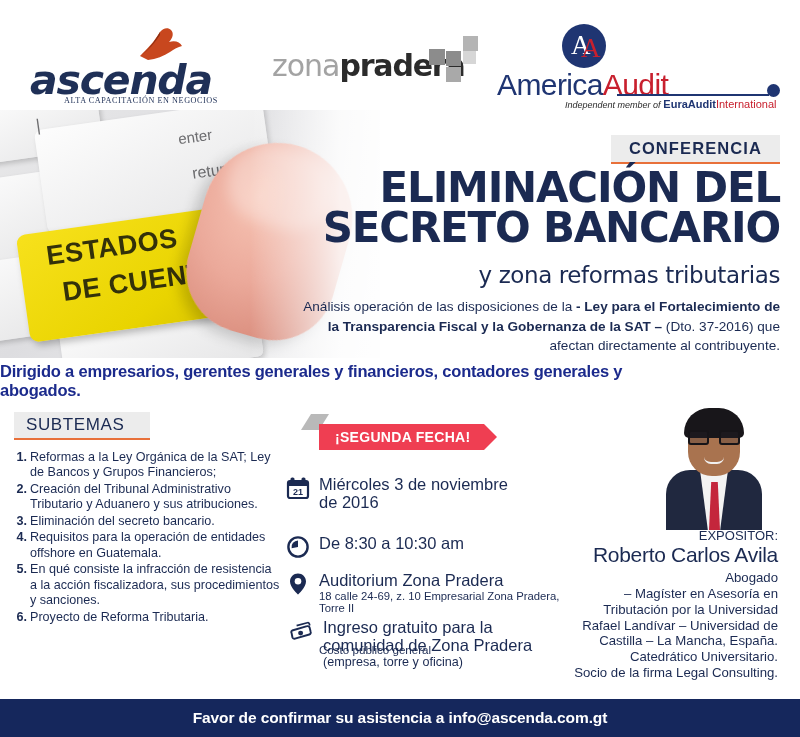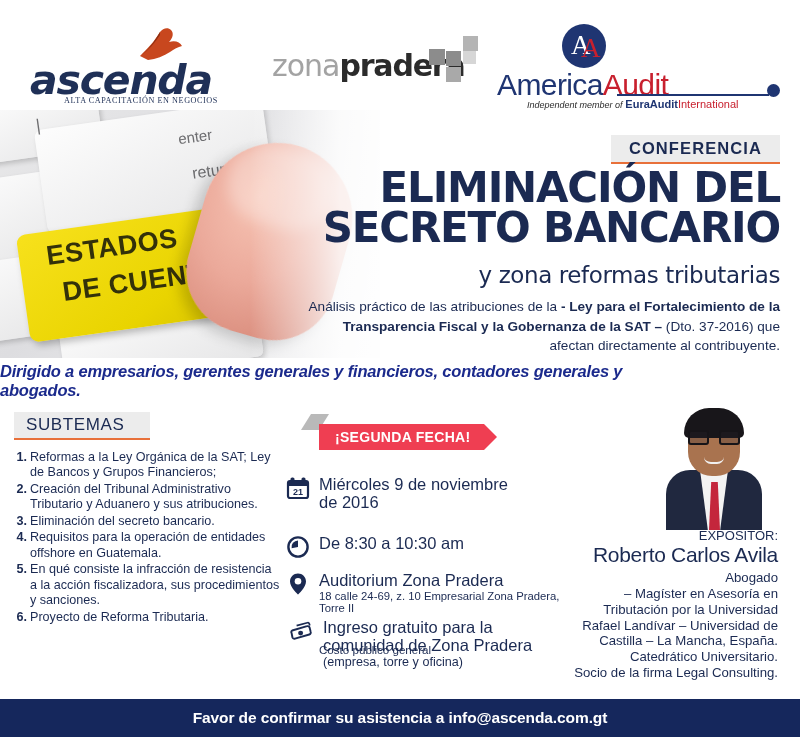--- a/index.html
+++ b/index.html
@@ -33,21 +33,21 @@
                background:#1f3572; }
   .aa-circle .a1 { position:absolute; left:9px; top:6px; font-size:27px; color:#fff;
                    font-family:"Liberation Serif", serif; }
   .aa-circle .a2 { position:absolute; left:19px; top:9px; font-size:27px; color:#c8202e;
                    font-family:"Liberation Serif", serif; }
   .aa-word { position:absolute; left:0; top:42px; font-size:30px; letter-spacing:-.6px;
              font-family:"Liberation Sans", sans-serif; white-space:nowrap; }
   .aa-word .blue { color:#1f3572; }
   .aa-word .red  { color:#c8202e; }
   .aa-sub { position:absolute; left:30px; top:72px; font-size:10px; white-space:nowrap; }
-  .aa-sub .ital { font-style:italic; color:#2b2b2b; font-size:9px; }
+  .aa-sub .ital { font-style:italic; color:#2b2b2b; font-size:9px;margin-left:38px; }
   .aa-sub .eura { font-weight:bold; color:#1f3572; font-size:11px; }
   .aa-sub .intl { color:#c8202e; font-size:11px; }
   .aa-line { position:absolute; left:120px; top:68px; width:152px; height:2px; background:#1f3572; }
   .aa-globe { position:absolute; left:270px; top:58px; width:13px; height:13px; border-radius:50%;
               background:#1f3572; }
   .aa-foot { position:absolute; left:110px; top:85px; font-size:5.6px; letter-spacing:.4px;
              color:#8a1b24; white-space:nowrap; }
 
   
   .hero { position:absolute; left:0; top:110px; width:800px; height:248px; overflow:hidden;
@@ -90,21 +90,21 @@
   .hero-title .l { display:block; font-size:42px; font-weight:bold; line-height:.96;
                    letter-spacing:-1.2px; color:#1b2a52; font-family:"DejaVu Sans", sans-serif; }
   .hero-sub { position:absolute; right:20px; top:152px; font-size:23px; color:#1b2a52;
               font-family:"DejaVu Sans", sans-serif; letter-spacing:-.4px; }
   .hero-desc { position:absolute; right:20px; top:187px; width:480px; text-align:right;
                font-size:13.6px; line-height:1.45; color:#1b2a52; }
   .hero-desc b { font-weight:bold; }
 
   
   .dirigido { position:absolute; left:0; top:358px; width:658px; height:46px;
-              display:flex; align-items:center; justify-content:center; background:#fff;font-style:italic; }
+              display:flex; align-items:center; justify-content:center; background:#fff; }
   .dirigido span { font-size:16.5px; font-weight:bold; color:#1b2a8c; letter-spacing:-.2px; }
 
   
   .subtemas-hd { position:absolute; left:14px; top:412px; background:#ececec;
                  border-bottom:2.5px solid #e8703a; padding:3px 26px 3px 12px; }
   .subtemas-hd span { font-size:17px; letter-spacing:.6px; color:#1b2a52; }
   .subtemas-list { position:absolute; left:14px; top:450px; width:268px; }
   .sub-item { display:flex; font-size:12.6px; line-height:1.23; color:#1b2a52; margin-bottom:1px; }
   .sub-num { width:16px; flex:0 0 16px; text-align:right; padding-right:3px; font-weight:bold; }
   .sub-txt { flex:1; }
@@ -232,21 +232,21 @@
       <span>CONFERENCIA</span>
     </div>
 
     <div class="hero-title">
       <span class="l">ELIMINACIÓN DEL</span>
       <span class="l">SECRETO BANCARIO</span>
     </div>
     <div class="hero-sub">y zona reformas tributarias</div>
 
     <div class="hero-desc">
-      <span>Análisis práctico de las atribuciones de la </span><b>- Ley para el Fortalecimiento</b>
+      <span>Análisis operación de las disposiciones de la </span><b>- Ley para el Fortalecimiento</b>
       <b>de la Transparencia Fiscal y la Gobernanza de la SAT –</b><span> (Dto. 37-2016)</span>
       <span>que afectan directamente al contribuyente.</span>
     </div>
   </div>
 
   <div class="dirigido">
     <span>Dirigido a empresarios, gerentes generales y financieros, contadores generales y abogados.</span>
   </div>
 
   <div class="subtemas-hd">
@@ -286,21 +286,21 @@
 
   <div class="info-row" id="row-date">
     <svg class="info-ico" viewBox="0 0 24 24">
       <rect x="2" y="5" width="20" height="17" rx="2" fill="none" stroke="#1b2a52" stroke-width="2.2"></rect>
       <rect x="4.5" y="1.5" width="4" height="5" rx="1.6" fill="#1b2a52"></rect>
       <rect x="15.5" y="1.5" width="4" height="5" rx="1.6" fill="#1b2a52"></rect>
       <rect x="2" y="5" width="20" height="5" fill="#1b2a52"></rect>
       <text x="12" y="19" font-size="9" font-weight="bold" fill="#1b2a52" text-anchor="middle" font-family="Liberation Sans, sans-serif">21</text>
     </svg>
     <div class="info-txt">
-      <div class="big">Miércoles 9 de noviembre</div>
+      <div class="big">Miércoles 3 de noviembre</div>
       <div class="big">de 2016</div>
     </div>
   </div>
 
   <div class="info-row" id="row-time">
     <svg class="info-ico" viewBox="0 0 24 24">
       <circle cx="12" cy="12" r="9.6" fill="none" stroke="#1b2a52" stroke-width="2.4"></circle>
       <path d="M12 12 L12 5.4 A6.6 6.6 0 0 0 5.6 13.2 Z" fill="#1b2a52"></path>
     </svg>
     <div class="info-txt">

